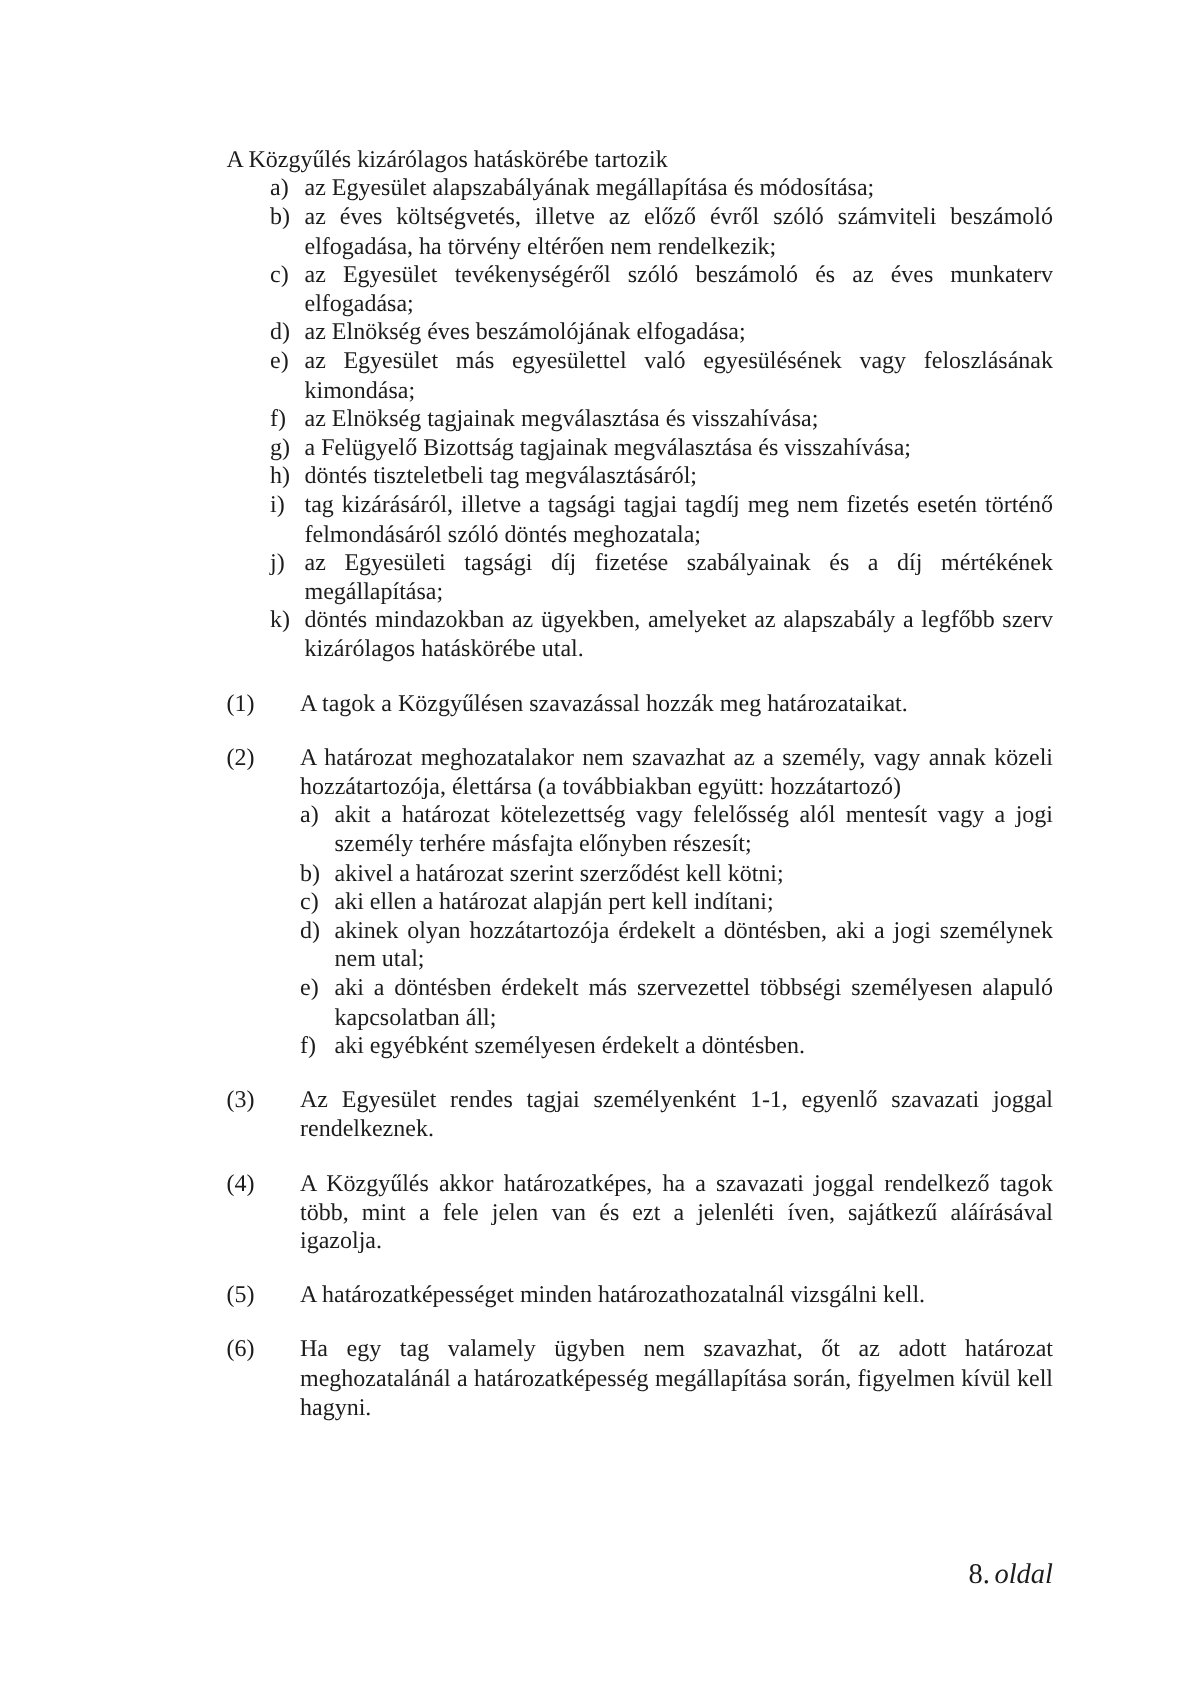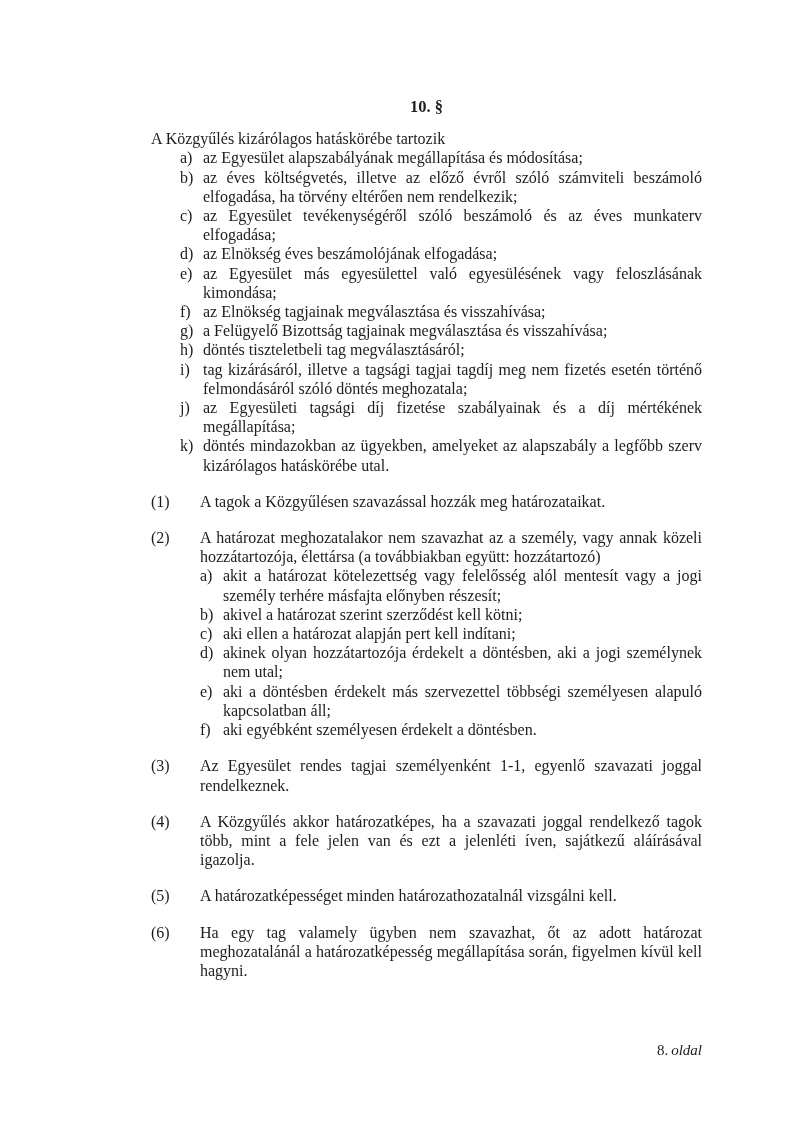--- a/index.html
+++ b/index.html
@@ -61,37 +61,36 @@
     flex: 1;
     margin-left: 20px;
   }
   .para .ptext {
     text-align: justify;
   }
   .footer {
     position: absolute;
     right: 92px;
     top: 1042px;
-    font-size: 15px;
+    font-size: 19px;
     line-height: 16px;
     color: #1c1c1c;
   }
   .footer .footer-label {
     font-style: italic;
     margin-left: 3px;
   }
 </style>
 </head>
 <body>
 
 <div class="page">
   <div class="content">
 
     <div>
-      <div class="section-heading">10. §</div>
       <p class="intro">A Közgyűlés kizárólagos hatáskörébe tartozik</p>
       <div class="lettered-list">
         <div class="li">
           <span class="mk">a)</span>
           <div class="tx">az Egyesület alapszabályának megállapítása és módosítása;</div>
         </div>
         <div class="li">
           <span class="mk">b)</span>
           <div class="tx">az éves költségvetés, illetve az előző évről szóló számviteli beszámoló elfogadása, ha törvény eltérően nem rendelkezik;</div>
         </div>

